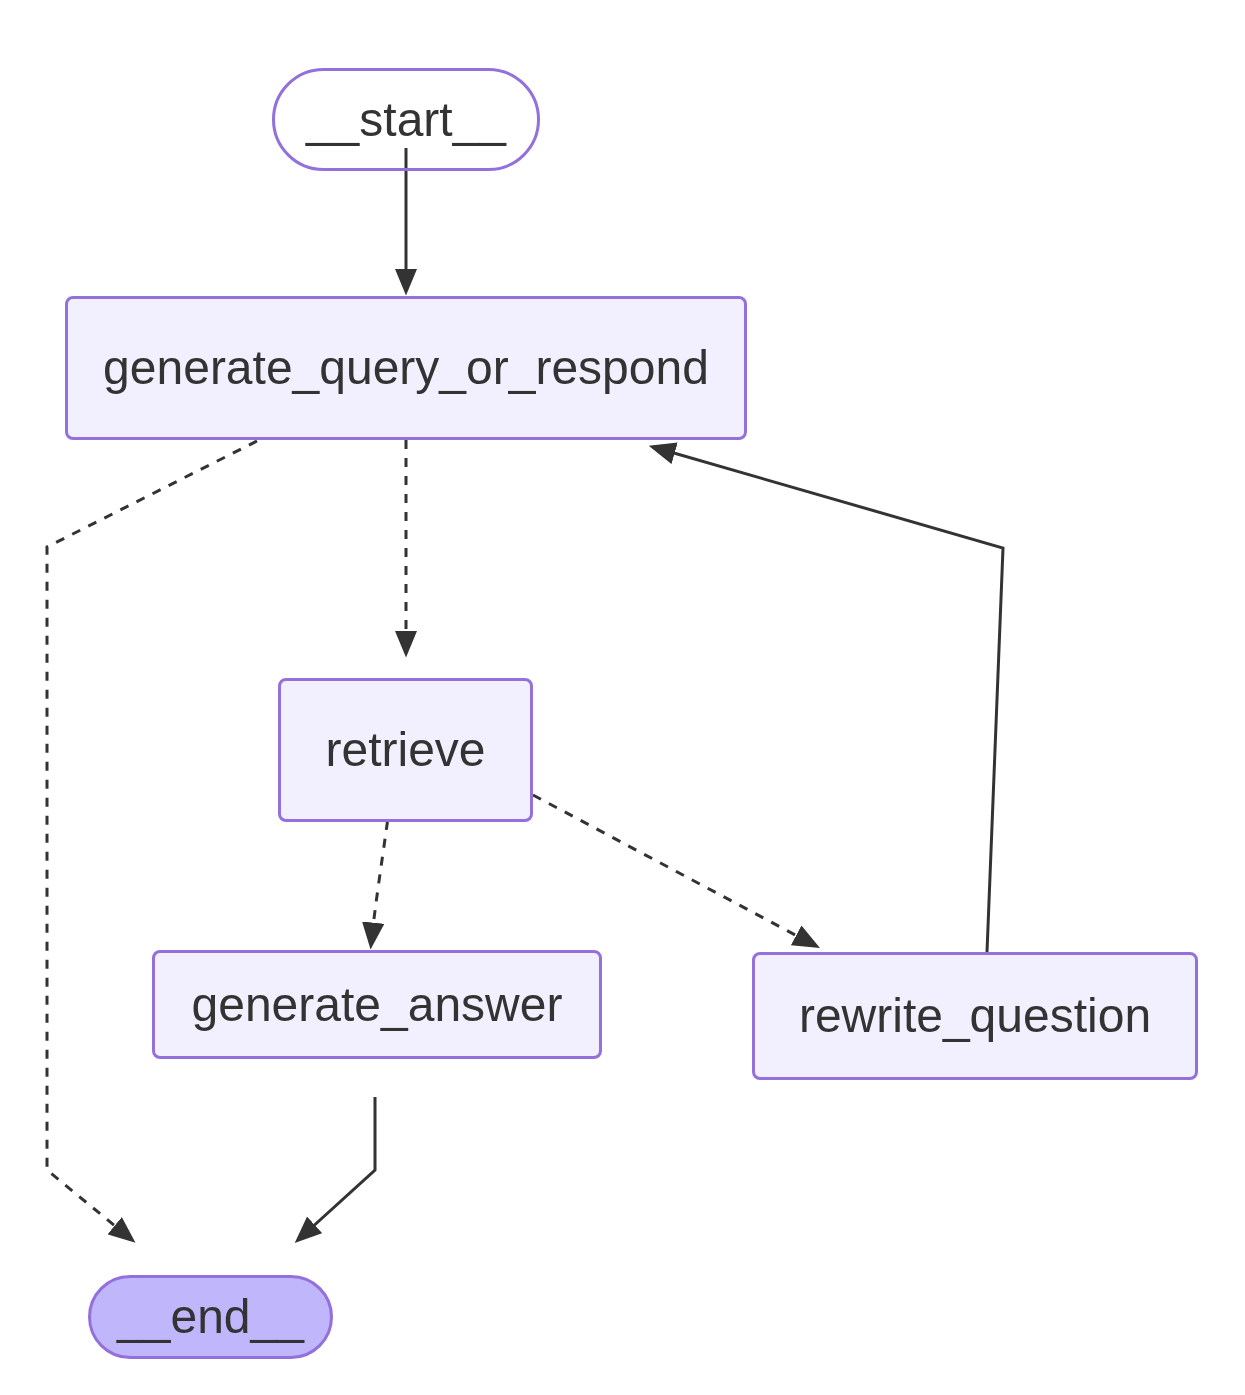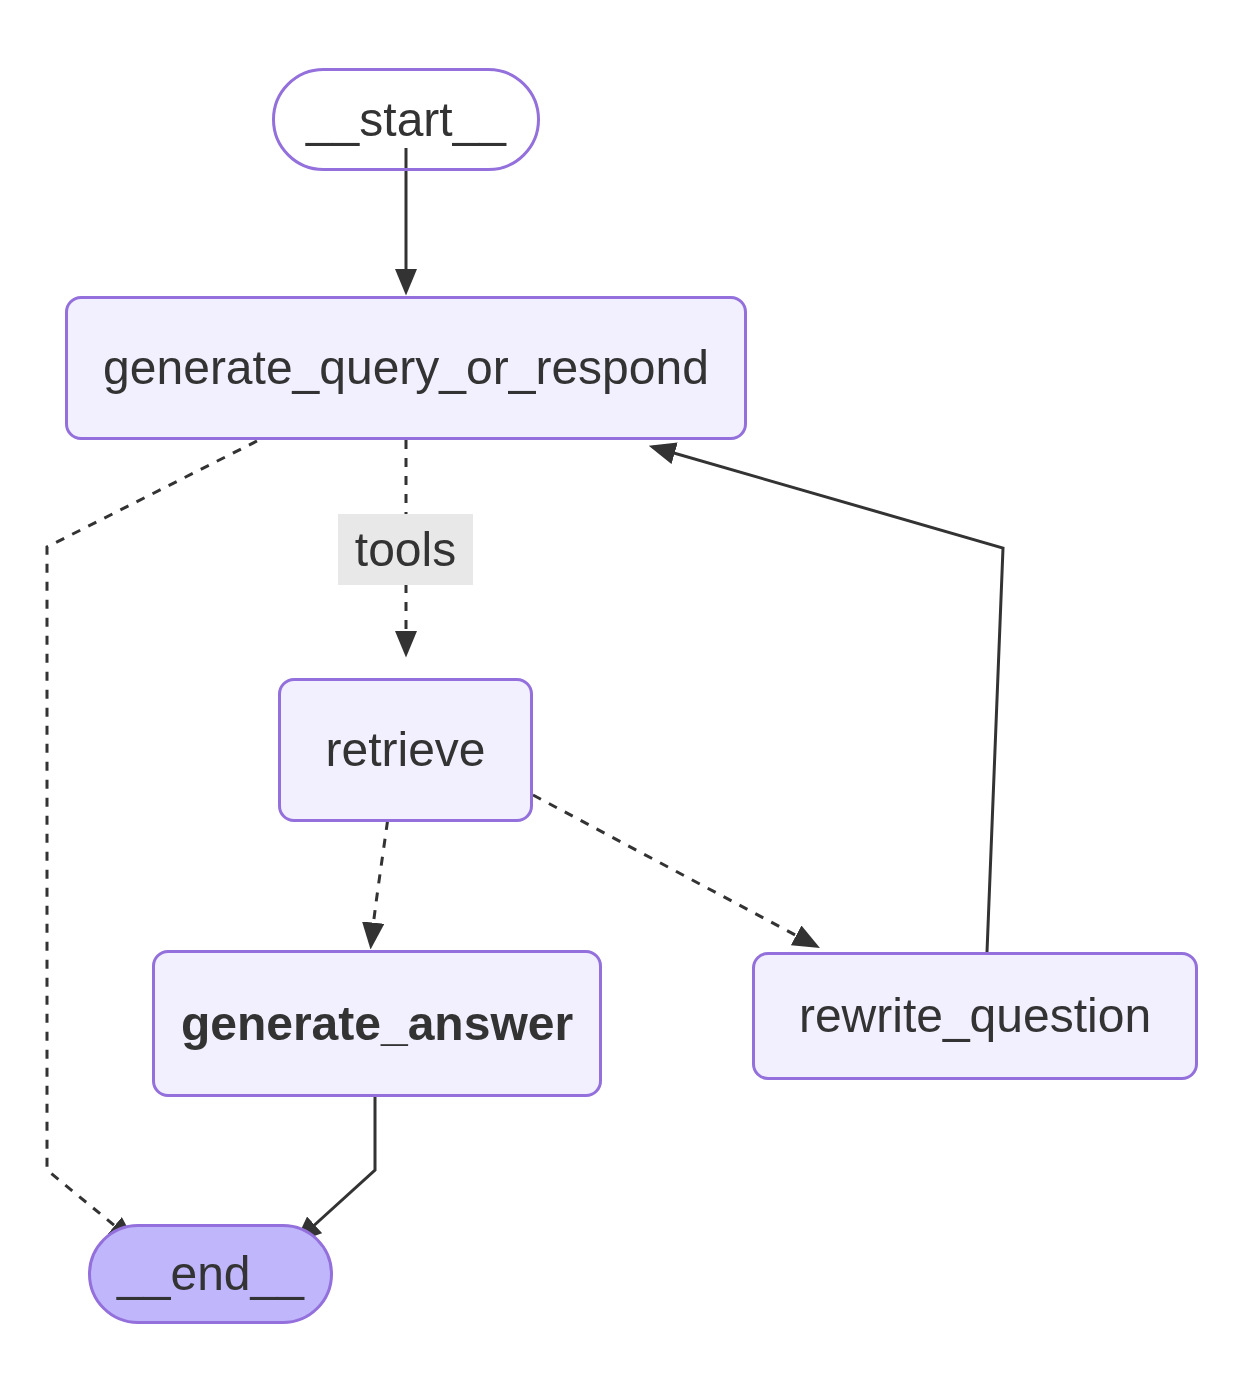--- a/index.html
+++ b/index.html
@@ -35,36 +35,36 @@
     stroke: none;
   }
   .node {
     position: absolute;
     box-sizing: border-box;
     display: flex;
     align-items: center;
     justify-content: center;
     background: var(--node-fill, #f2f0ff);
     border: 3px solid var(--node-border, #9370db);
-    border-radius: 16px;
+    border-radius: 8px;
     color: var(--text, #333333);
     font-size: 48px;
     line-height: 1.2;
     white-space: nowrap;
   }
   .node.stadium { border-radius: 999px; margin-top: 23px; }
   .node.first   { background: transparent; }
   .node.last    { background: var(--end-fill, #bfb6fc); }
 
   .node-start            { left: 272px; top: 45px;   width: 268px; height: 103px; }
   .node-gqor             { left: 65px;  top: 296px;  width: 682px; height: 144px; }
   .node-retrieve         { left: 278px; top: 678px;  width: 255px; height: 144px; }
-  .node-generate-answer  { left: 152px; top: 950px;  width: 450px; height: 147px; font-weight: bold; }
+  .node-generate-answer  { left: 152px; top: 950px;  width: 450px; height: 109px; }
   .node-rewrite-question { left: 752px; top: 952px;  width: 446px; height: 128px; }
-  .node-end              { left: 88px;  top: 1201px; width: 245px; height: 100px; }
+  .node-end              { left: 88px;  top: 1252px; width: 245px; height: 84px; }
 
   .edge-label {
     position: absolute;
     left: 338px;
     top: 514px;
     width: 135px;
     height: 71px;
     display: flex;
     align-items: center;
     justify-content: center;
@@ -102,23 +102,20 @@
   </svg>
 
   <div class="node stadium first node-start">
     <span>__start__</span>
   </div>
 
   <div class="node node-gqor">
     <span>generate_query_or_respond</span>
   </div>
 
-  <div class="edge-label">
-    <span>tools</span>
-  </div>
 
   <div class="node node-retrieve">
     <span>retrieve</span>
   </div>
 
   <div class="node node-generate-answer">
     <span>generate_answer</span>
   </div>
 
   <div class="node node-rewrite-question">

